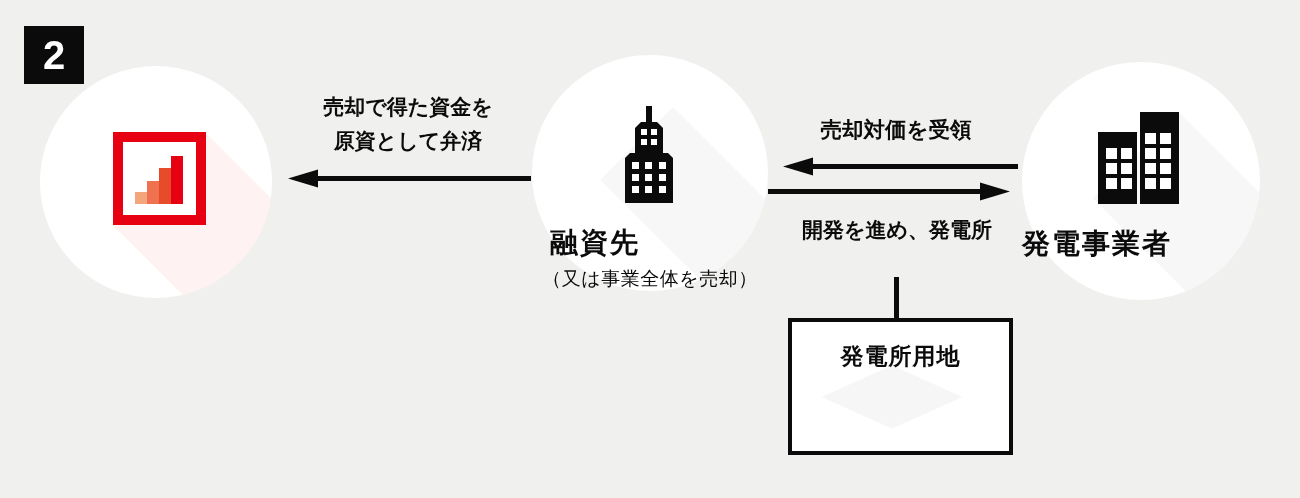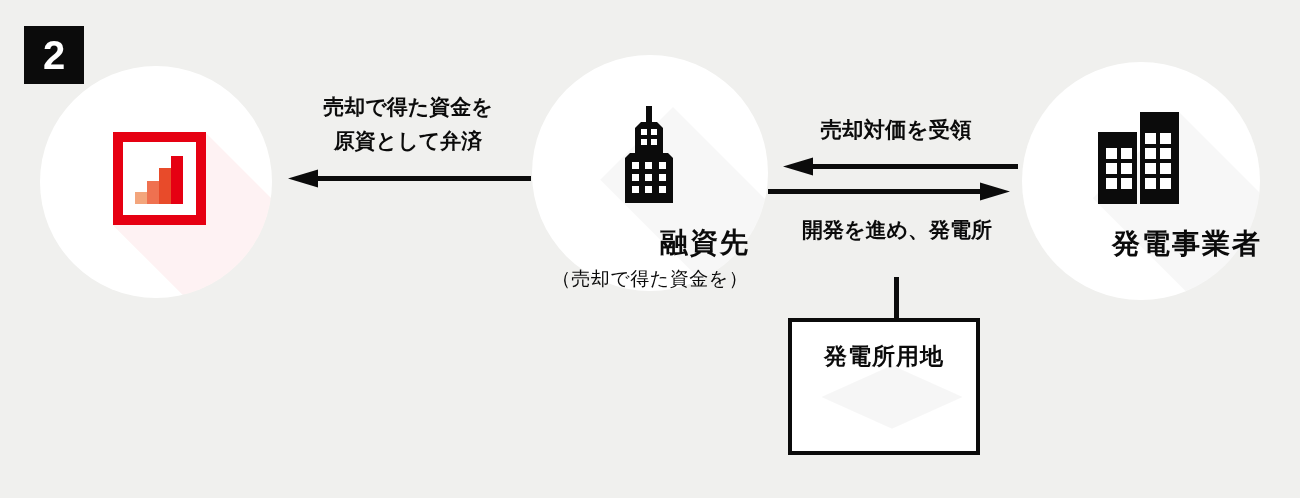--- a/index.html
+++ b/index.html
@@ -38,41 +38,41 @@
   .logo .b1{height:12px;background:#f3a57c;}
   .logo .b2{height:23px;background:#ef7150;}
   .logo .b3{height:36px;background:#e84b2a;}
   .logo .b4{height:48px;background:#e60012;}
 
   
   .icon-borrower{left:625px;top:106px;}
   .icon-operator{left:1098px;top:112px;}
 
   
-  .node-title{font-weight:bold;font-size:28px;text-align:right;letter-spacing:2px;}
+  .node-title{font-weight:bold;font-size:28px;text-align:left;letter-spacing:2px;}
   .mid-title{left:550px;top:224px;width:200px;}
   .mid-sub{left:520px;top:266px;width:260px;text-align:center;font-size:19px;letter-spacing:0.5px;}
   .right-title{left:1022px;top:222px;width:240px;line-height:43px;}
 
   
   .arrow{display:block;}
   .arrow-repay{left:288px;top:169px;}
   .arrow-receive{left:783px;top:157px;}
   .arrow-develop{left:768px;top:182px;}
 
   
   .flow-label{font-weight:bold;text-align:center;}
   .lbl-repay{left:283px;top:90px;width:250px;font-size:21px;line-height:34px;font-family:Liberation Serif, serif;}
   .lbl-receive{left:796px;top:116px;width:200px;font-size:21.5px;line-height:28px;}
   .lbl-develop{left:777px;top:206px;width:240px;font-size:21px;line-height:32px;margin-top:8px;}
 
   
   .vline{left:894px;top:277px;width:5px;height:41px;background:#0b0b0b;}
   .asset-box{
-    left:788px;top:318px;width:192px;height:137px;box-sizing:border-box;
+    left:788px;top:318px;width:225px;height:137px;box-sizing:border-box;
     border:4px solid #0b0b0b;background:#fff;overflow:hidden;
   }
   .asset-watermark{
     position:absolute;left:50px;top:25px;width:100px;height:100px;
     background:rgba(0,0,0,0.035);transform:scaleY(0.45) rotate(45deg);
   }
   .asset-text{
     position:absolute;left:0;top:0;width:100%;padding-top:18px;
     font-weight:bold;font-size:23px;line-height:33px;text-align:center;letter-spacing:1px;
   }
@@ -115,21 +115,21 @@
         <rect x="34" y="56" width="7" height="7"></rect>
       <rect x="7" y="68" width="7" height="7"></rect>
         <rect x="20" y="68" width="7" height="7"></rect>
         <rect x="34" y="68" width="7" height="7"></rect>
       <rect x="7" y="80" width="7" height="7"></rect>
         <rect x="20" y="80" width="7" height="7"></rect>
         <rect x="34" y="80" width="7" height="7"></rect>
     </g>
   </svg>
   <div class="abs node-title mid-title">融資先</div>
-  <div class="abs mid-sub">（売却で得た資金を）</div>
+  <div class="abs mid-sub">（又は事業全体を売却）</div>
 
   <div class="abs circle circle-right">
     <div class="longshadow ls-right"></div>
   </div>
   <svg class="abs icon-operator" width="81" height="92" viewBox="0 0 81 92">
     <g fill="#0b0b0b">
       <rect x="0" y="20" width="39" height="72"></rect>
       <rect x="42" y="0" width="39" height="92"></rect>
     </g>
     <g fill="#ffffff">

